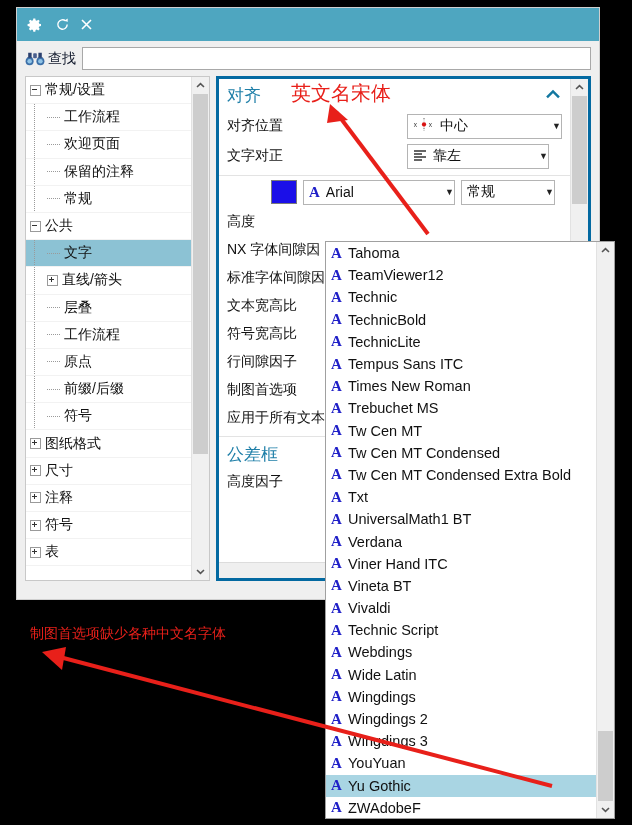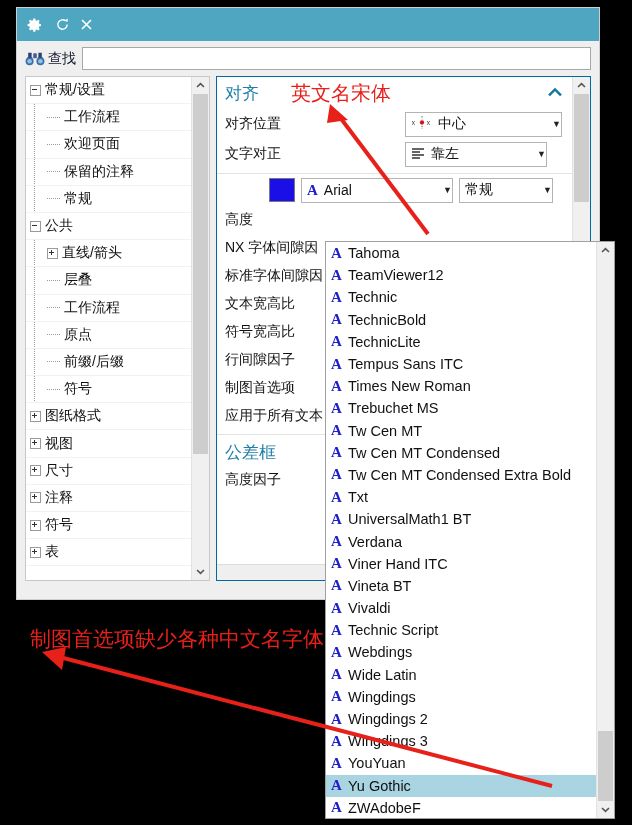--- a/index.html
+++ b/index.html
@@ -53,21 +53,21 @@
 
   
   .vsb{width:17px;background:#f0f0f0;border-left:1px solid #e2e2e2;
        display:flex;flex-direction:column;flex:0 0 auto;}
   .vsb .arw{height:17px;display:flex;align-items:center;justify-content:center;
             cursor:pointer;flex:0 0 auto;}
   .vsb .track{flex:1;position:relative;}
   .vsb .thumb{position:absolute;left:1px;right:1px;background:#cdcdcd;cursor:pointer;}
 
   
-  #rightwrap{flex:1;margin-left:6px;background:#fff;border:1px solid #0369a1;
+  #rightwrap{flex:1;margin-left:6px;background:#fff;border:3px solid #0369a1;
              box-sizing:border-box;display:flex;overflow:hidden;position:relative;}
   #rpanel{flex:1;position:relative;overflow:hidden;}
 
   .grp-head{display:flex;align-items:center;padding:5px 8px 4px 8px;}
   .grp-head .gt{color:#1f7fa8;font-size:17px;flex:1;}
   .grp-head .chev{color:#1277a0;font-size:15px;font-weight:bold;}
   .sep{height:1px;background:#e3e3e3;margin:4px 0 0 0;}
 
   .frow{display:flex;align-items:center;height:30px;padding:0 8px;box-sizing:border-box;}
   .frow .fl{font-size:14px;color:#111;width:180px;flex:0 0 auto;white-space:nowrap;
@@ -90,21 +90,21 @@
        font-size:14.5px;color:#111;white-space:nowrap;cursor:pointer;}
   .dli.sel{background:#a9d5e3;}
   .dli .aglyph{color:#2020c8;font-family:"Liberation Serif","DejaVu Serif",serif;
                font-weight:bold;font-size:15px;margin-right:6px;width:11px;
                text-align:center;flex:0 0 auto;}
 
   
   .anno{position:absolute;color:#e8201a;font-family:"Liberation Serif","DejaVu Serif",serif;
         white-space:nowrap;z-index:60;}
   #anno1{left:291px;top:80px;font-size:20px;}
-  #anno2{left:30px;top:625px;font-size:21px;}
+  #anno2{left:30px;top:625px;font-size:14px;}
   svg.ovl{position:absolute;left:0;top:0;width:632px;height:825px;
           pointer-events:none;z-index:55;}
 </style>
 </head>
 <body>
 
 <div id="dialog">
 
   <div id="titlebar">
     <span class="gear">
@@ -174,20 +174,26 @@
             <div class="vstem"></div>
             <span class="spacer" style="width: 17px;"></span>
             <span class="dots"></span>
             <span class="lbl">常规</span>
           </div>
           <div class="tnode">
             <span class="spacer" style="width: 0px;"></span>
             <span class="box"></span>
             <span class="lbl">公共</span>
           </div>
+          <div class="tnode sel">
+            <div class="vstem"></div>
+            <span class="spacer" style="width: 17px;"></span>
+            <span class="dots"></span>
+            <span class="lbl">文字</span>
+          </div>
           <div class="tnode">
             <div class="vstem"></div>
             <span class="spacer" style="width: 17px;"></span>
             <span class="box plus"></span>
             <span class="lbl">直线/箭头</span>
           </div>
           <div class="tnode">
             <div class="vstem"></div>
             <span class="spacer" style="width: 17px;"></span>
             <span class="dots"></span>
@@ -214,25 +220,20 @@
           <div class="tnode">
             <div class="vstem"></div>
             <span class="spacer" style="width: 17px;"></span>
             <span class="dots"></span>
             <span class="lbl">符号</span>
           </div>
           <div class="tnode">
             <span class="spacer" style="width: 0px;"></span>
             <span class="box plus"></span>
             <span class="lbl">图纸格式</span>
-          </div>
-          <div class="tnode">
-            <span class="spacer" style="width: 0px;"></span>
-            <span class="box plus"></span>
-            <span class="lbl">视图</span>
           </div>
           <div class="tnode">
             <span class="spacer" style="width: 0px;"></span>
             <span class="box plus"></span>
             <span class="lbl">尺寸</span>
           </div>
           <div class="tnode">
             <span class="spacer" style="width: 0px;"></span>
             <span class="box plus"></span>
             <span class="lbl">注释</span>

